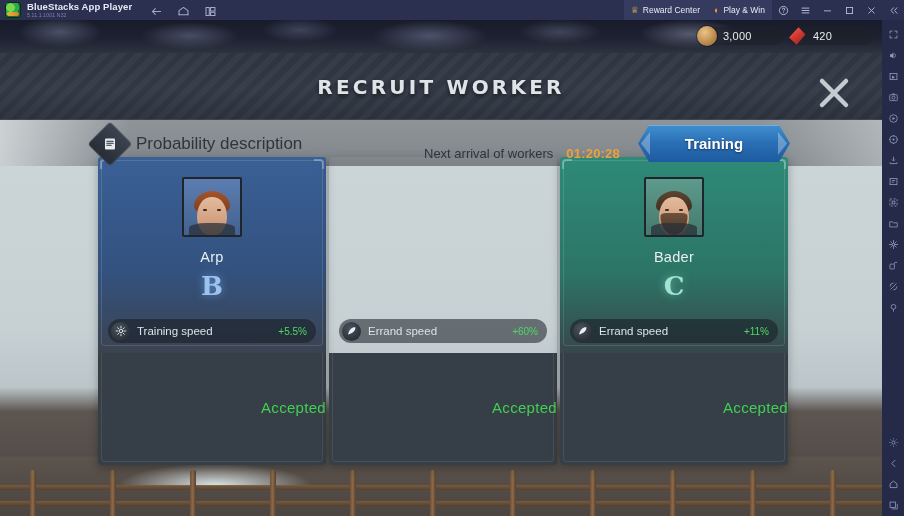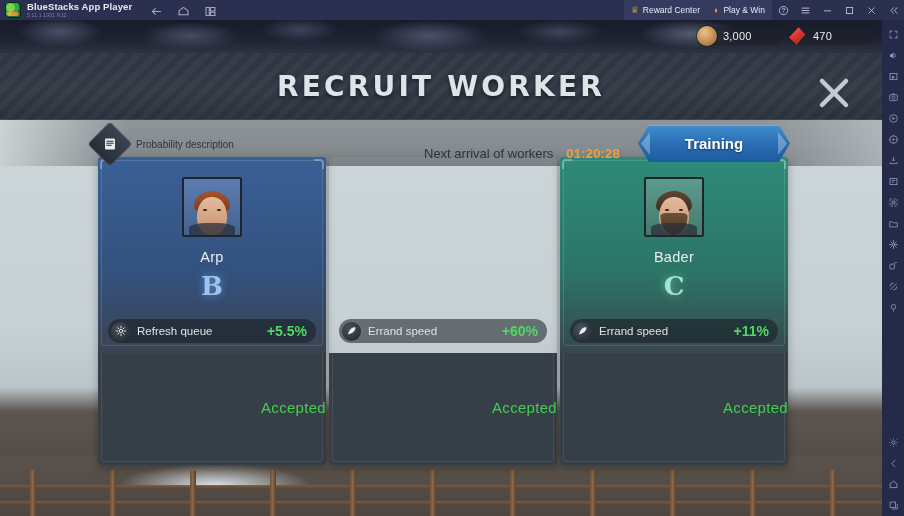--- a/index.html
+++ b/index.html
@@ -126,21 +126,21 @@
     background:
       repeating-linear-gradient(135deg, rgba(255,255,255,0.022) 0 6px, rgba(0,0,0,0.028) 6px 12px),
       linear-gradient(180deg, #2f3743 0%, #333b47 55%, #2b323d 100%);
     border-bottom: 1px solid rgba(255,255,255,0.06);
     z-index: 10;
   }
   .modal-title {
     position: absolute; left: 0; top: 33px; width: 882px; height: 67px;
     display: flex; align-items: center; justify-content: center;
     font-family: "DejaVu Sans", sans-serif;
-    font-size: 28px; letter-spacing: 3.2px; font-weight: bold;
+    font-size: 20px; letter-spacing: 3.2px; font-weight: bold;
     color: #dfe4e8;
     text-shadow: 0 2px 4px rgba(0,0,0,.55);
     z-index: 12;
   }
   .close-x {
     position: absolute; right: 28px; top: 53px;
     width: 40px; height: 40px; z-index: 14; cursor: pointer;
   }
   .close-x svg { width: 40px; height: 40px; }
 
@@ -167,21 +167,21 @@
     width: 32px; height: 32px; position: relative; flex: 0 0 auto;
   }
   .diamond-bg {
     position: absolute; inset: 0;
     background: linear-gradient(180deg, #3b4450, #262d36);
     transform: rotate(45deg);
     border-radius: 4px;
     box-shadow: inset 0 0 0 1px rgba(255,255,255,.14);
   }
   .diamond svg { position: absolute; left: 8px; top: 8px; width: 16px; height: 16px; }
-  .prob-label { font-size: 10px; color: #2e353c; }
+  .prob-label { font-size: 17px; color: #2e353c; }
 
   .timer-group {
     position: absolute; left: 424px; top: 107px; height: 34px;
     display: flex; align-items: flex-end; gap: 13px; z-index: 13;
   }
   .timer-label { font-size: 13px; color: #2d343b; }
   .timer-val { font-size: 13px; color: #e8a33d; font-weight: bold; letter-spacing: .2px; }
 
   .refresh-btn {
     position: absolute; left: 638px; top: 105px;
@@ -303,21 +303,21 @@
     display: flex; align-items: center; padding-left: 3px; padding-right: 9px;
   }
   .trait-ic {
     width: 19px; height: 19px; border-radius: 50%;
     background: radial-gradient(circle at 40% 35%, #4a525d, #1e242c);
     display: flex; align-items: center; justify-content: center;
     flex: 0 0 auto;
   }
   .trait-ic svg { width: 12px; height: 12px; }
   .trait-name { font-size: 11.5px; color: #dbe2e8; margin-left: 7px; }
-  .trait-val { font-size: 14px; color: #4fd964; font-weight: bold; margin-left: auto; }
+  .trait-val { font-size: 10px; color: #4fd964; font-weight: normal; margin-left: auto; }
 
   .card-bottom {
     position: absolute; left: 0; bottom: 0; width: 100%; height: 112px;
     background: #363e47;
     display: flex; align-items: center; justify-content: flex-end;
   }
   .card-bottom:before {
     content: ""; position: absolute; left: 3px; right: 3px; top: 0; bottom: 3px;
     border: 1px solid rgba(255,255,255,.09);
     border-top: none; border-radius: 0 0 4px 4px;
@@ -458,21 +458,21 @@
       </div>
     </div>
 
     <div class="currency">
       <div class="cur-item">
         <div class="cur-ic coin"></div>
         <div class="cur-val">3,000</div>
       </div>
       <div class="cur-item">
         <div class="cur-ic gem"></div>
-        <div class="cur-val">470</div>
+        <div class="cur-val">420</div>
       </div>
     </div>
 
     <div class="modal-hdr"></div>
     <div class="modal-title">RECRUIT WORKER</div>
     <div class="close-x">
       <svg viewBox="0 0 40 40" stroke="#c4ccd2" stroke-width="4.5" stroke-linecap="round">
         <line x1="8" y1="8" x2="32" y2="32"></line>
           <line x1="32" y1="8" x2="8" y2="32"></line>
       </svg>
@@ -520,21 +520,21 @@
           <div class="w-name">Arp</div>
           <div class="w-grade">B</div>
         </div>
         <div class="trait">
           <span class="trait-ic">
             <svg viewBox="0 0 16 16" fill="none" stroke="#e8eef2" stroke-width="1.2" stroke-linecap="round">
               <circle cx="8" cy="8" r="2.3"></circle>
                 <path d="M8 1.6v2.1M8 12.3v2.1M1.6 8h2.1M12.3 8h2.1M3.6 3.6l1.5 1.5M10.9 10.9l1.5 1.5M12.4 3.6l-1.5 1.5M5.1 10.9l-1.5 1.5"></path>
             </svg>
           </span>
-          <span class="trait-name">Refresh queue</span>
+          <span class="trait-name">Training speed</span>
           <span class="trait-val">+5.5%</span>
         </div>
         <div class="card-bottom">
           <div class="accepted">Accepted</div>
         </div>
       </div>
 
       <div class="card c-purp">
         <div class="trait">
           <span class="trait-ic">

